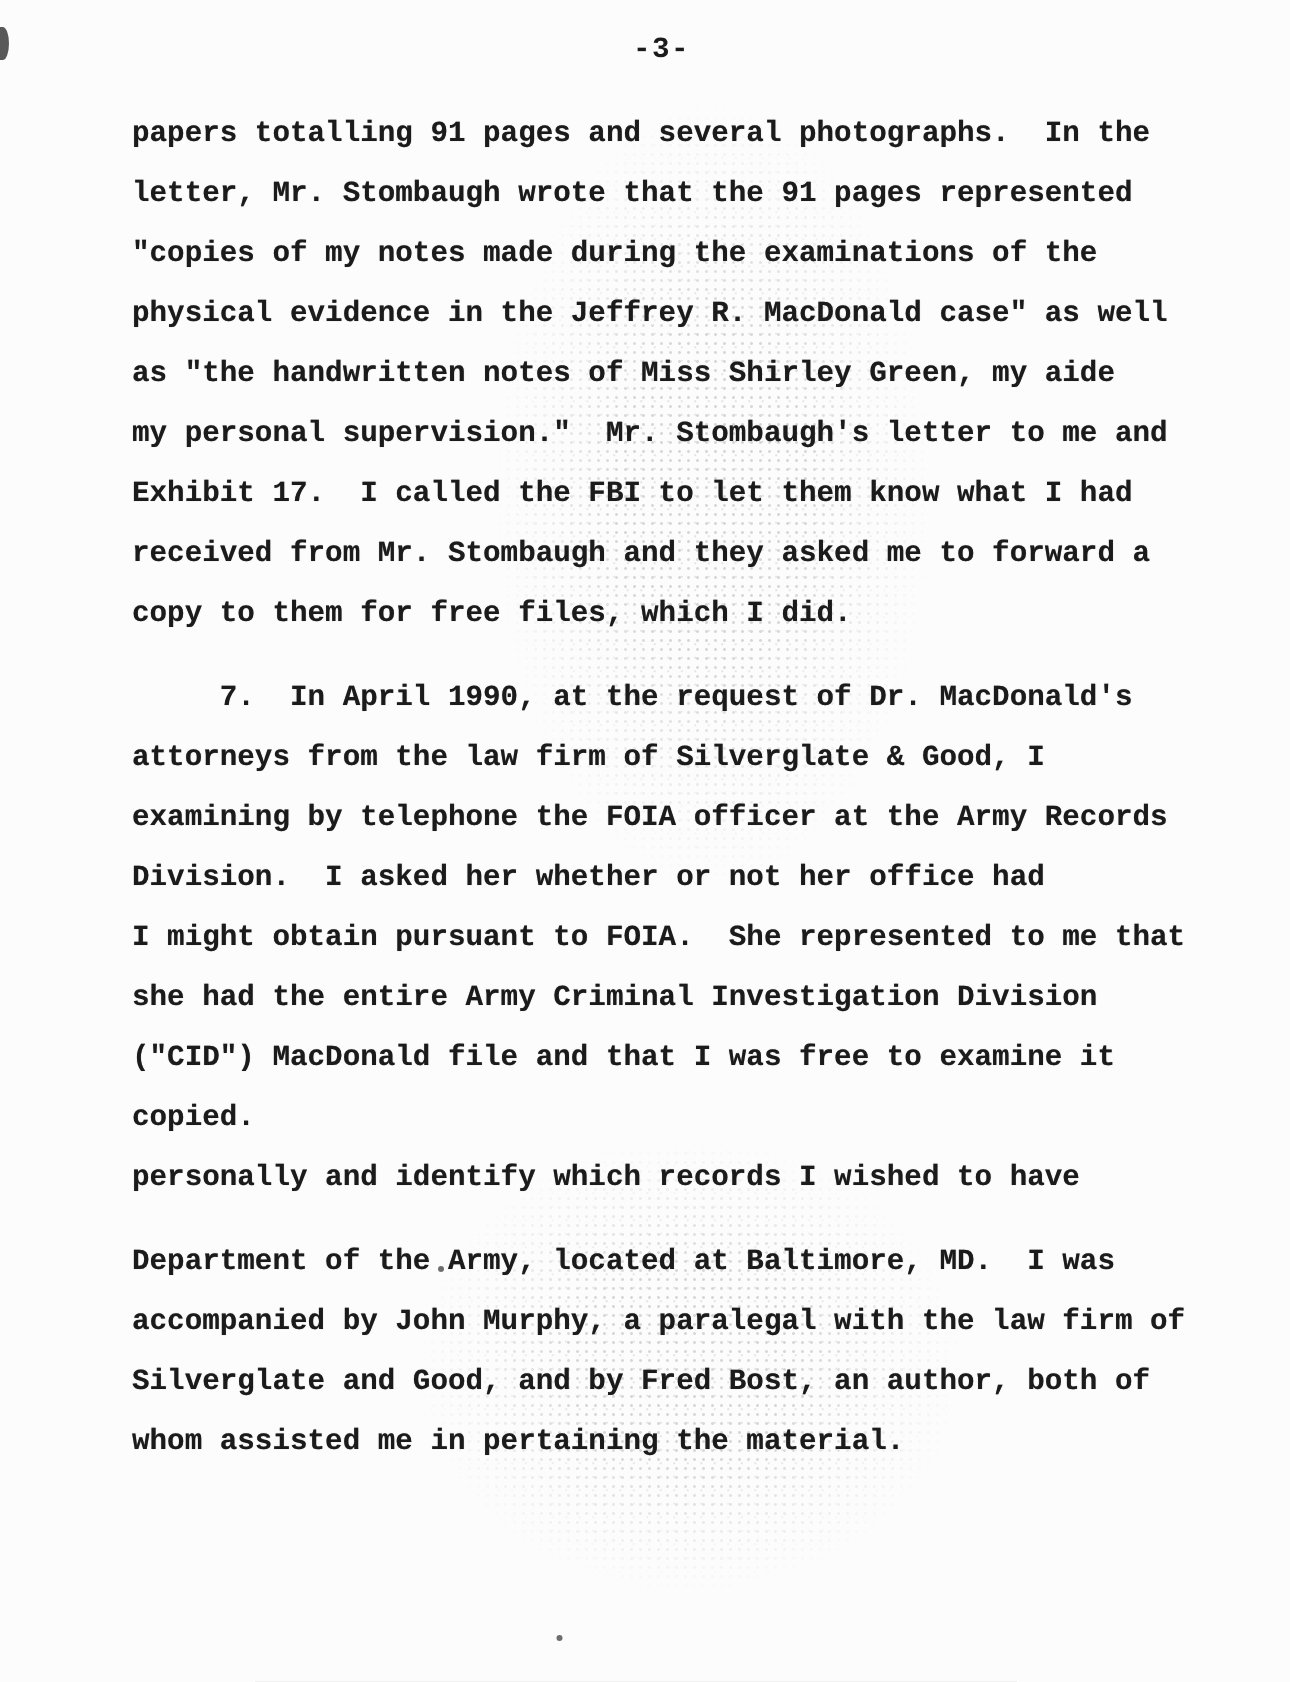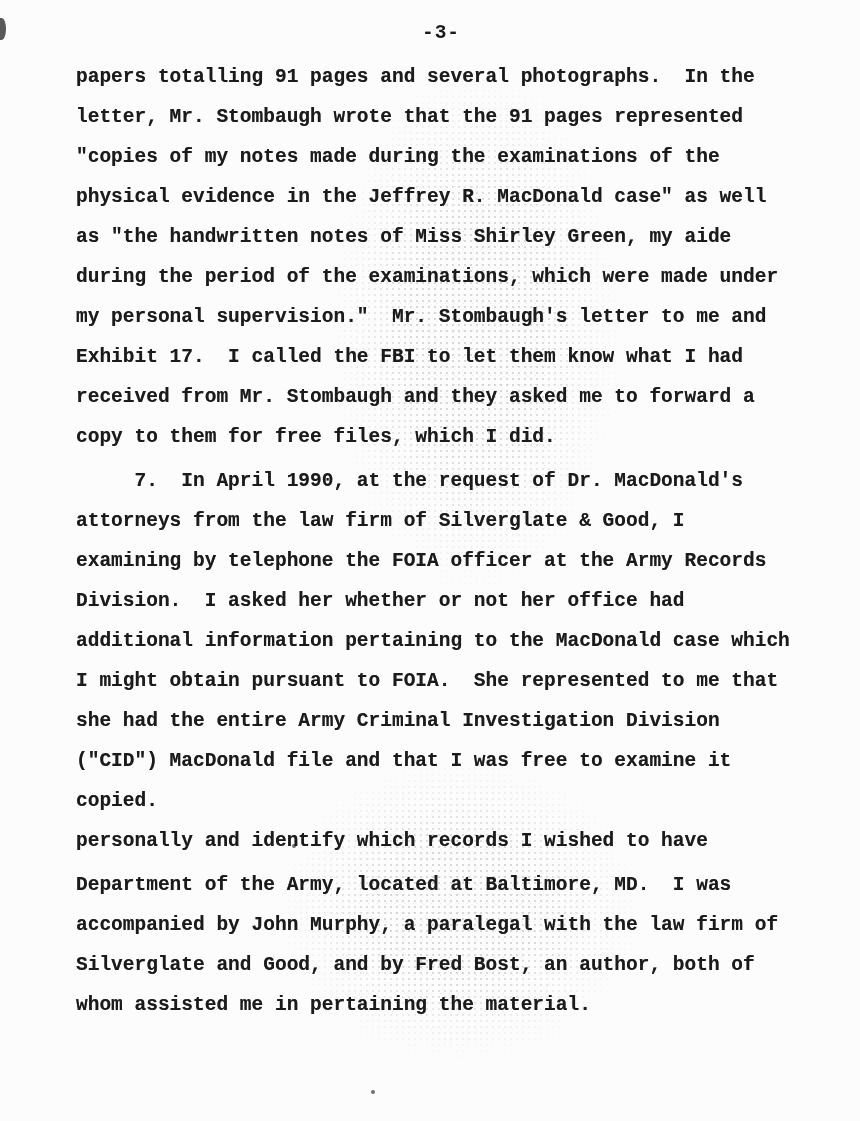--- a/index.html
+++ b/index.html
@@ -67,21 +67,21 @@
     letter-spacing: 1px;
   }
   .body-text {
     position: absolute;
     top: 53px;
     left: 72px;
     width: 740px;
     font-size: 19.5px;
     line-height: 40px;
   }
-  .para { margin: 4px; padding: 0; }
+  .para { margin: 16px; padding: 0; }
   .line {
     height: 40px;
     white-space: pre;
     text-shadow: 0 0 0.5px rgba(20,20,20,0.55);
   }
 </style>
 </head>
 <body>
 
 <div class="page">
@@ -95,33 +95,31 @@
   <div class="pageno">-3-</div>
 
   <div class="body-text">
 
     <div class="para">
       <div class="line">papers totalling 91 pages and several photographs.  In the</div>
       <div class="line">letter, Mr. Stombaugh wrote that the 91 pages represented</div>
       <div class="line">"copies of my notes made during the examinations of the</div>
       <div class="line">physical evidence in the Jeffrey R. MacDonald case" as well</div>
       <div class="line">as "the handwritten notes of Miss Shirley Green, my aide</div>
-      <div class="line">during the period of the examinations, which were made under</div>
       <div class="line">my personal supervision."  Mr. Stombaugh's letter to me and</div>
       <div class="line">Exhibit 17.  I called the FBI to let them know what I had</div>
       <div class="line">received from Mr. Stombaugh and they asked me to forward a</div>
       <div class="line">copy to them for free files, which I did.</div>
     </div>
 
     <div class="para">
       <div class="line">     7.  In April 1990, at the request of Dr. MacDonald's</div>
       <div class="line">attorneys from the law firm of Silverglate &amp; Good, I</div>
       <div class="line">examining by telephone the FOIA officer at the Army Records</div>
       <div class="line">Division.  I asked her whether or not her office had</div>
-      <div class="line">additional information pertaining to the MacDonald case which</div>
       <div class="line">I might obtain pursuant to FOIA.  She represented to me that</div>
       <div class="line">she had the entire Army Criminal Investigation Division</div>
       <div class="line">("CID") MacDonald file and that I was free to examine it</div>
       <div class="line">copied.</div>
       <div class="line">personally and identify which records I wished to have</div>
     </div>
 
     <div class="para">
       <div class="line">Department of the Army, located at Baltimore, MD.  I was</div>
       <div class="line">accompanied by John Murphy, a paralegal with the law firm of</div>

